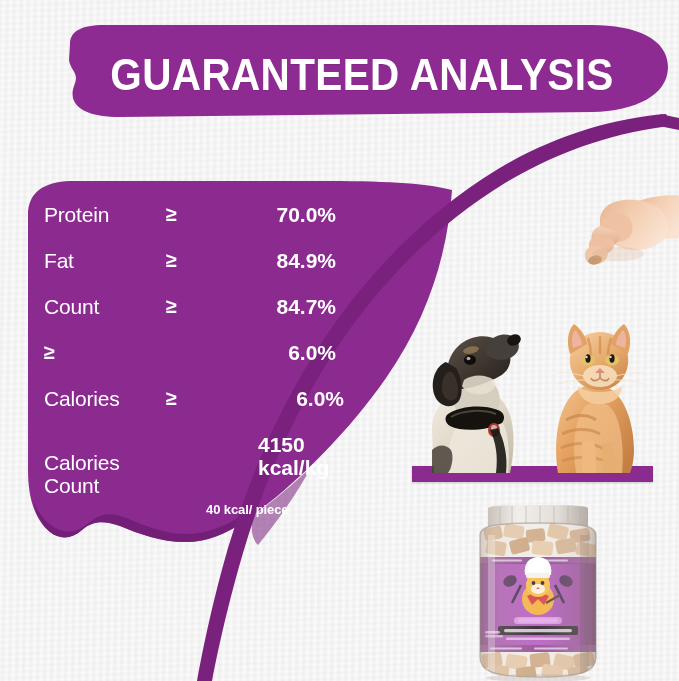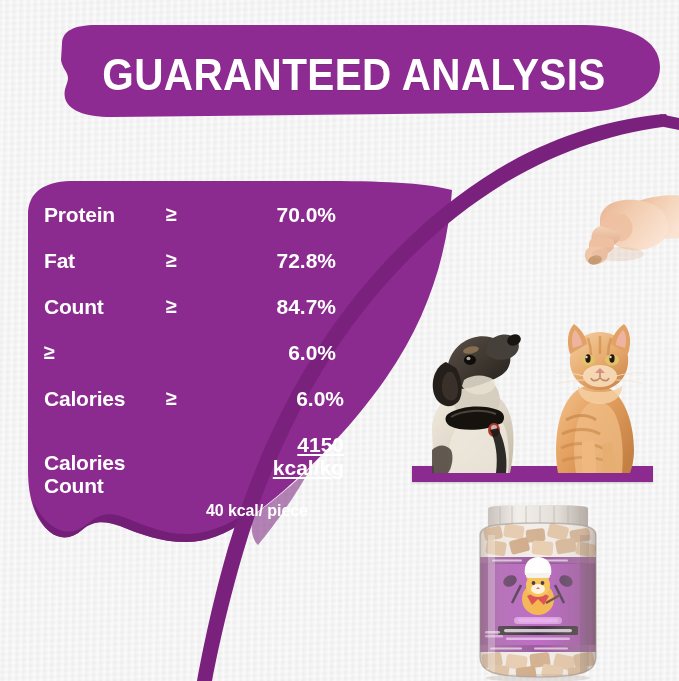--- a/index.html
+++ b/index.html
@@ -38,21 +38,21 @@
     left: 0;
     top: 0;
     width: 679px;
     height: 681px;
   }
   .layer.art { pointer-events: none; }
 
   
   #banner-wrap {
     position: absolute;
-    left: 4px;
+    left: 12px;
     top: 0;
     width: 555px;
     height: 140px;
   }
   #banner-title {
     position: absolute;
     left: 60px;
     top: 44px;
     width: 580px;
     height: 62px;
@@ -79,21 +79,21 @@
   .row {
     position: relative;
     height: 46px;
     display: flex;
     align-items: flex-start;
     color: #ffffff;
   }
   .row .lbl {
     width: 122px;
     font-size: 21px;
-    font-weight: bold;
+    font-weight: normal;
     line-height: 23px;
     letter-spacing: -0.2px;
     white-space: pre-line;
   }
   .row .op {
     width: 54px;
     font-size: 20px;
     font-weight: bold;
     line-height: 23px;
     text-align: left;
@@ -106,31 +106,30 @@
     text-align: right;
     padding-right: 8px;
     white-space: pre-line;
   }
   #row-moisture .val { padding-right: 0px; }
   #row-calories {
     height: 74px;
   }
   #row-calories .lbl { line-height: 23px; margin-top: 18px; }
   #row-calories .val {
-    text-align: right;
+    text-align: left;
     padding-right: 0;
     padding-left: 38px;
-    text-decoration: underline;
   }
   #calories-note {
     position: absolute;
     left: 206px;
     top: 502px;
     color: #ffffff;
-    font-size: 16px;
+    font-size: 13px;
     font-weight: bold;
     letter-spacing: -0.1px;
   }
 
   
   #shelf-bar {
     position: absolute;
     left: 412px;
     top: 466px;
     width: 241px;
@@ -227,21 +226,21 @@
 
     <div class="row" id="row-protein">
       <span class="lbl">Protein</span>
       <span class="op">≥</span>
       <span class="val">70.0%</span>
     </div>
 
     <div class="row" id="row-fat">
       <span class="lbl">Fat</span>
       <span class="op">≥</span>
-      <span class="val">72.8%</span>
+      <span class="val">84.9%</span>
     </div>
 
     <div class="row" id="row-fiber">
       <span class="lbl">Count</span>
       <span class="op">≥</span>
       <span class="val">84.7%</span>
     </div>
 
     <div class="row" id="row-ash">
       <span class="op">≥</span>

